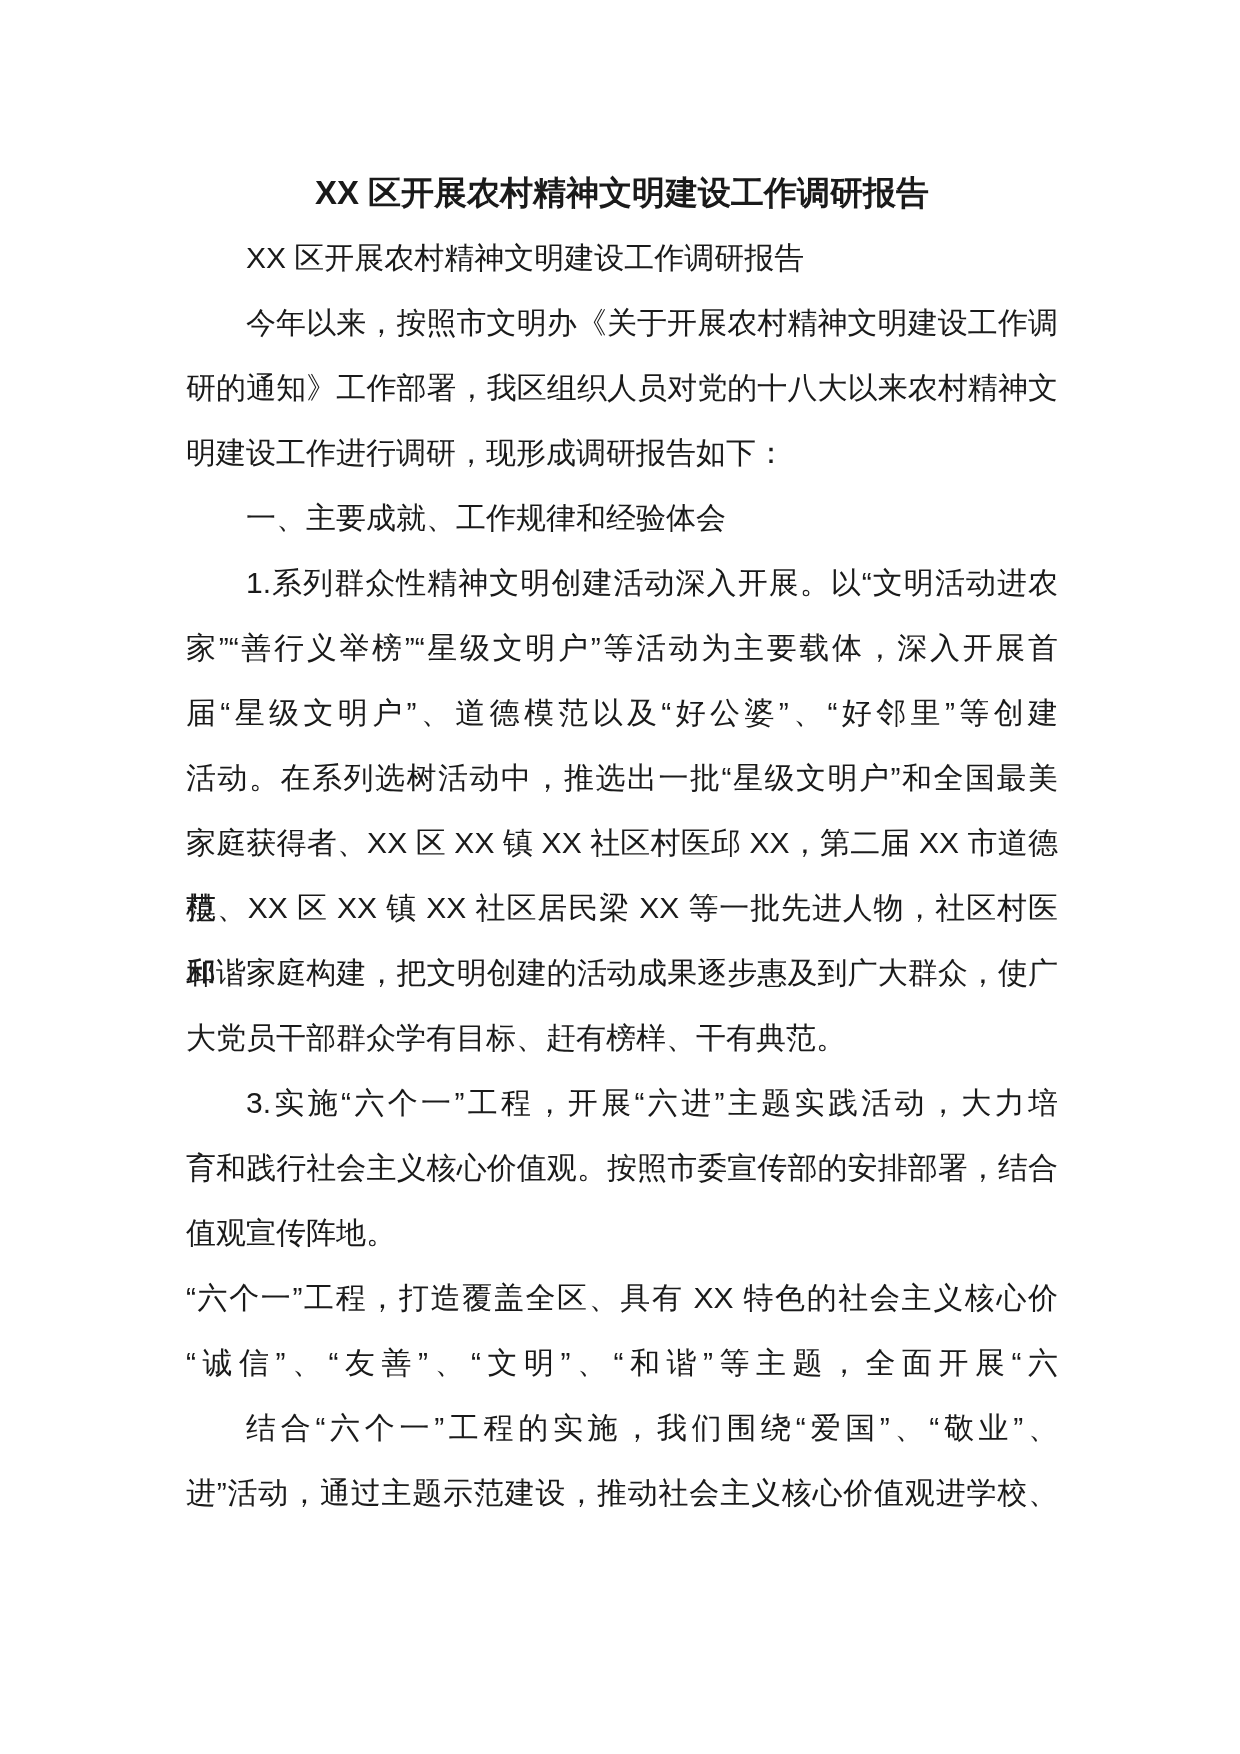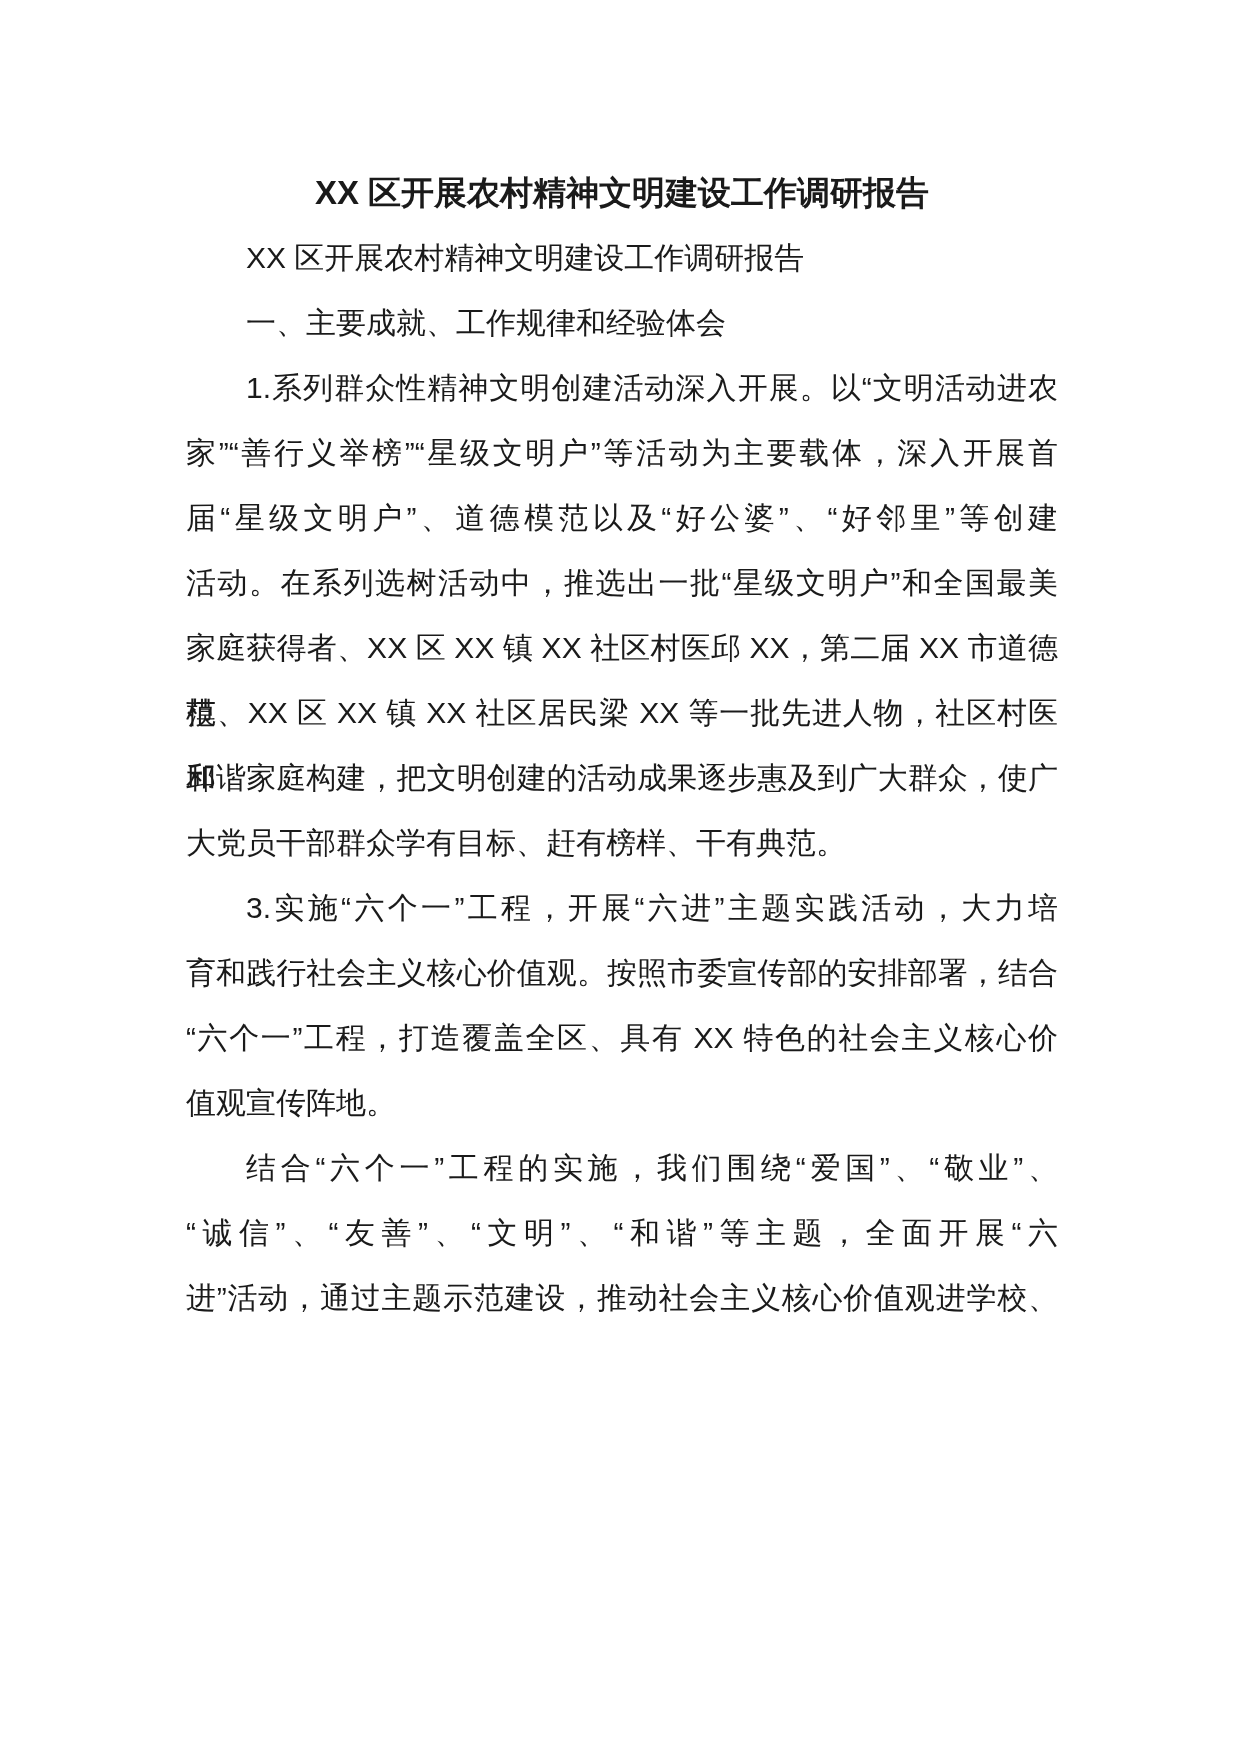--- a/index.html
+++ b/index.html
@@ -56,38 +56,43 @@
 <body>
 
 <div class="page">
   <div class="content">
     <div class="doc-title">XX 区开展农村精神文明建设工作调研报告</div>
     <div id="paragraphs">
         <div class="para">
           <div class="line indent">XX 区开展农村精神文明建设工作调研报告</div>
         </div>
         <div class="para">
+          <div class="line indent justify">今年以来，按照市文明办《关于开展农村精神文明建设工作调</div>
+          <div class="line justify">研的通知》工作部署，我区组织人员对党的十八大以来农村精神文</div>
+          <div class="line">明建设工作进行调研，现形成调研报告如下：</div>
+        </div>
+        <div class="para">
           <div class="line indent">一、主要成就、工作规律和经验体会</div>
         </div>
         <div class="para">
           <div class="line indent justify">1.系列群众性精神文明创建活动深入开展。以“文明活动进农</div>
           <div class="line justify">家”“善行义举榜”“星级文明户”等活动为主要载体，深入开展首</div>
           <div class="line justify">届“星级文明户”、道德模范以及“好公婆”、“好邻里”等创建</div>
           <div class="line justify">活动。在系列选树活动中，推选出一批“星级文明户”和全国最美</div>
           <div class="line justify">家庭获得者、XX 区 XX 镇 XX 社区村医邱 XX，第二届 XX 市道德模</div>
           <div class="line justify">范、XX 区 XX 镇 XX 社区居民梁 XX 等一批先进人物，社区村医邱</div>
           <div class="line justify">和谐家庭构建，把文明创建的活动成果逐步惠及到广大群众，使广</div>
           <div class="line">大党员干部群众学有目标、赶有榜样、干有典范。</div>
         </div>
         <div class="para">
           <div class="line indent justify">3.实施“六个一”工程，开展“六进”主题实践活动，大力培</div>
           <div class="line justify">育和践行社会主义核心价值观。按照市委宣传部的安排部署，结合</div>
+          <div class="line">值观宣传阵地。</div>
           <div class="line justify">“六个一”工程，打造覆盖全区、具有 XX 特色的社会主义核心价</div>
-          <div class="line">值观宣传阵地。</div>
         </div>
         <div class="para">
+          <div class="line justify">“诚信”、“友善”、“文明”、“和谐”等主题，全面开展“六</div>
           <div class="line indent justify">结合“六个一”工程的实施，我们围绕“爱国”、“敬业”、</div>
-          <div class="line justify">“诚信”、“友善”、“文明”、“和谐”等主题，全面开展“六</div>
           <div class="line justify">进”活动，通过主题示范建设，推动社会主义核心价值观进学校、</div>
         </div>
       </div>
   </div>
 </div>
 
 </body></html>

